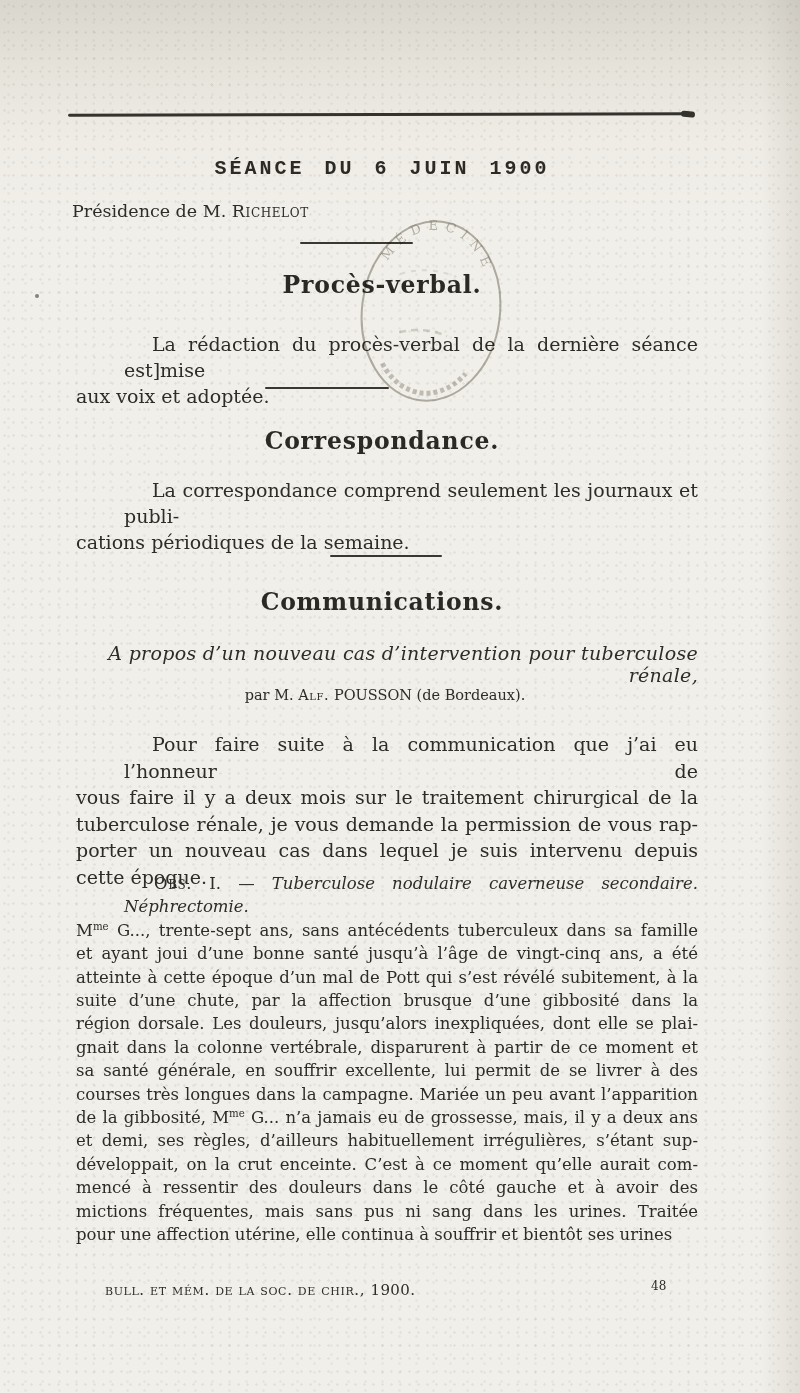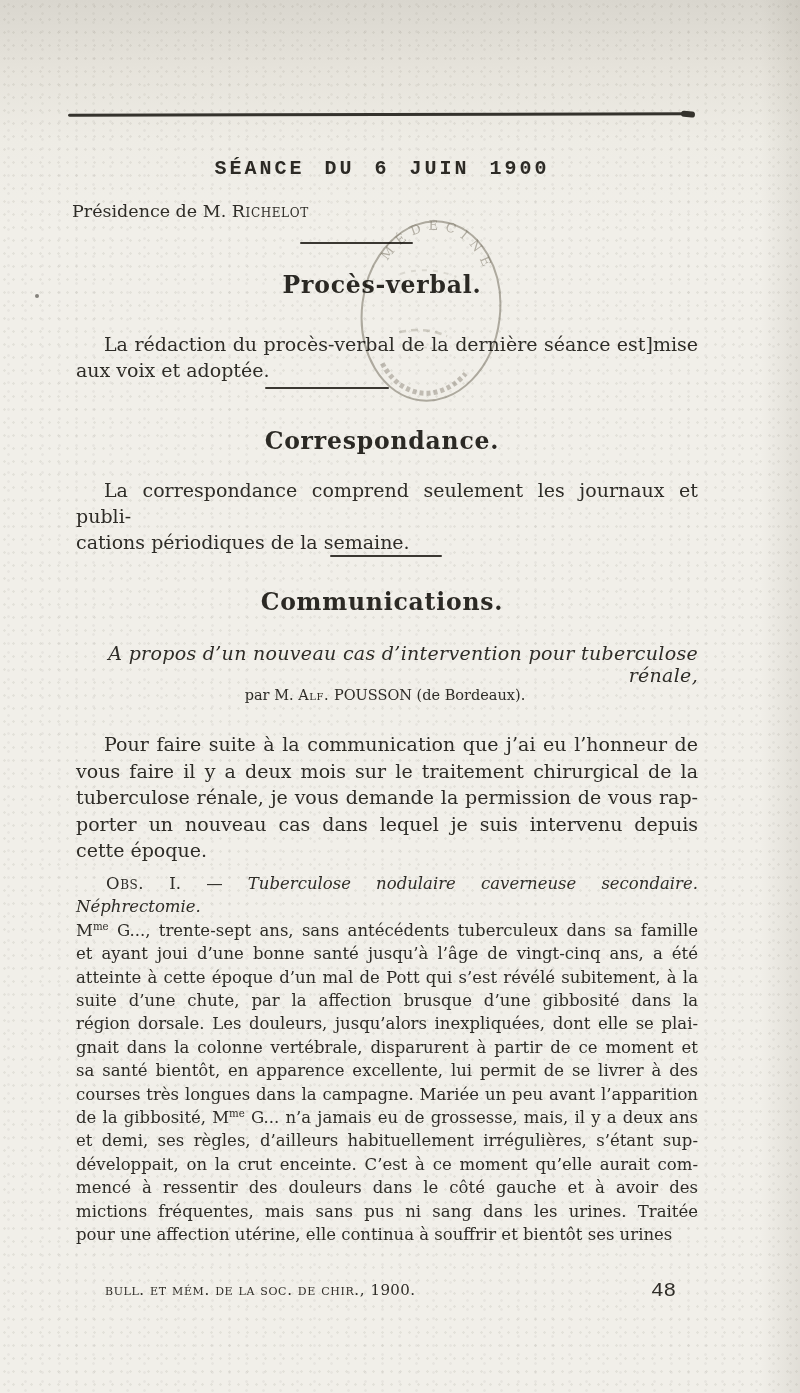--- a/index.html
+++ b/index.html
@@ -45,21 +45,21 @@
   .heading {
     position:absolute; left:72px; width:620px; margin:0;
     text-align:center; font-weight:bold; font-size:23.5px; letter-spacing:0.8px; color:#2b2924;
   }
   .h-pv   { top:271px; }
   .h-corr { top:427px; }
   .h-comm { top:588px; }
   
   .para { position:absolute; left:76px; width:622px; }
   .para .line { text-align:justify; text-align-last:justify; }
-  .para .line.first { text-indent:28px; }
+  .para .line.first { text-indent:28px;margin-left:48px; }
   .para .line.last  { text-align-last:left; }
   .p-pv   { top:331px; font-size:19px;   line-height:26px; }
   .p-corr { top:477px; font-size:19px;   line-height:26px; }
   .p-main { top:731px; font-size:19px;   line-height:26.5px; }
   .p-obs  { top:872px; font-size:16.5px; line-height:23.4px; }
   .p-obs .line.first { text-indent:30px; }
   .article-title {
     position:absolute; left:70px; top:642px; width:628px;
     text-align:right; font-style:italic; font-size:19px; letter-spacing:0.3px;
   }
@@ -67,21 +67,21 @@
     position:absolute; left:75px; top:687px; width:620px;
     text-align:center; font-size:14.5px;
   }
   
   .run-sc  { font-variant:small-caps; letter-spacing:0.6px; }
   .run-i   { font-style:italic; }
   .run-sup { vertical-align:super; font-size:62%; line-height:0; }
   
   .footer { position:absolute; top:1281px; left:0; width:800px; height:24px; }
   .f-journal { position:absolute; left:105px; top:0; font-size:15px; letter-spacing:0.4px; }
-  .f-page    { position:absolute; left:651px; top:-2px; font-size:21px;font-family:Liberation Mono, monospace; }
+  .f-page    { position:absolute; left:651px; top:-2px; font-size:12px; }
   
   .stamp {
     position:absolute; left:356px; top:216px; width:150px; height:190px;
     mix-blend-mode:multiply; opacity:0.9; pointer-events:none;
   }
   .speck {
     position:absolute; left:35px; top:294px; width:4px; height:4px;
     border-radius:50%; background:#4a4740; opacity:0.65;
   }
 </style>
@@ -149,21 +149,21 @@
     </div>
 
   <div class="para p-obs">
       <div class="line first"><span class="run-sc">Obs.</span><span> I. — </span><span class="run-i">Tuberculose nodulaire caverneuse secondaire. Néphrectomie.</span></div>
       <div class="line"><span>M</span><span class="run-sup">me</span><span> G..., trente-sept ans, sans antécédents tuberculeux dans sa famille</span></div>
       <div class="line"><span>et ayant joui d’une bonne santé jusqu’à l’âge de vingt-cinq ans, a été</span></div>
       <div class="line"><span>atteinte à cette époque d’un mal de Pott qui s’est révélé subitement, à la</span></div>
       <div class="line"><span>suite d’une chute, par la affection brusque d’une gibbosité dans la</span></div>
       <div class="line"><span>région dorsale. Les douleurs, jusqu’alors inexpliquées, dont elle se plai-</span></div>
       <div class="line"><span>gnait dans la colonne vertébrale, disparurent à partir de ce moment et</span></div>
-      <div class="line"><span>sa santé bientôt, en apparence excellente, lui permit de se livrer à des</span></div>
+      <div class="line"><span>sa santé générale, en souffrir excellente, lui permit de se livrer à des</span></div>
       <div class="line"><span>courses très longues dans la campagne. Mariée un peu avant l’apparition</span></div>
       <div class="line"><span>de la gibbosité, M</span><span class="run-sup">me</span><span> G... n’a jamais eu de grossesse, mais, il y a deux ans</span></div>
       <div class="line"><span>et demi, ses règles, d’ailleurs habituellement irrégulières, s’étant sup-</span></div>
       <div class="line"><span>développait, on la crut enceinte. C’est à ce moment qu’elle aurait com-</span></div>
       <div class="line"><span>mencé à ressentir des douleurs dans le côté gauche et à avoir des</span></div>
       <div class="line"><span>mictions fréquentes, mais sans pus ni sang dans les urines. Traitée</span></div>
       <div class="line last"><span>pour une affection utérine, elle continua à souffrir et bientôt ses urines</span></div>
     </div>
 
   <div class="footer">

